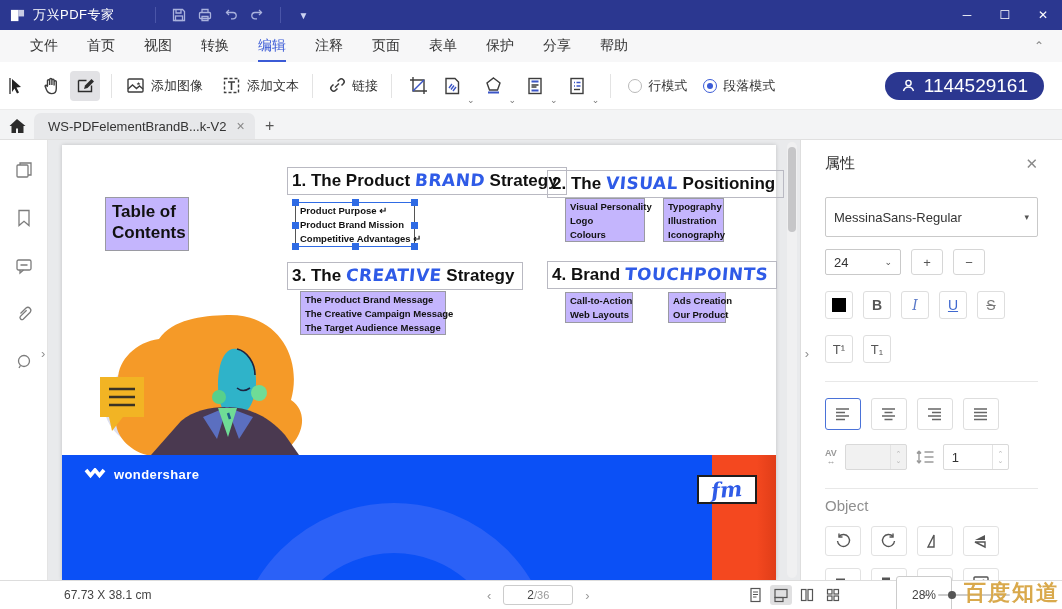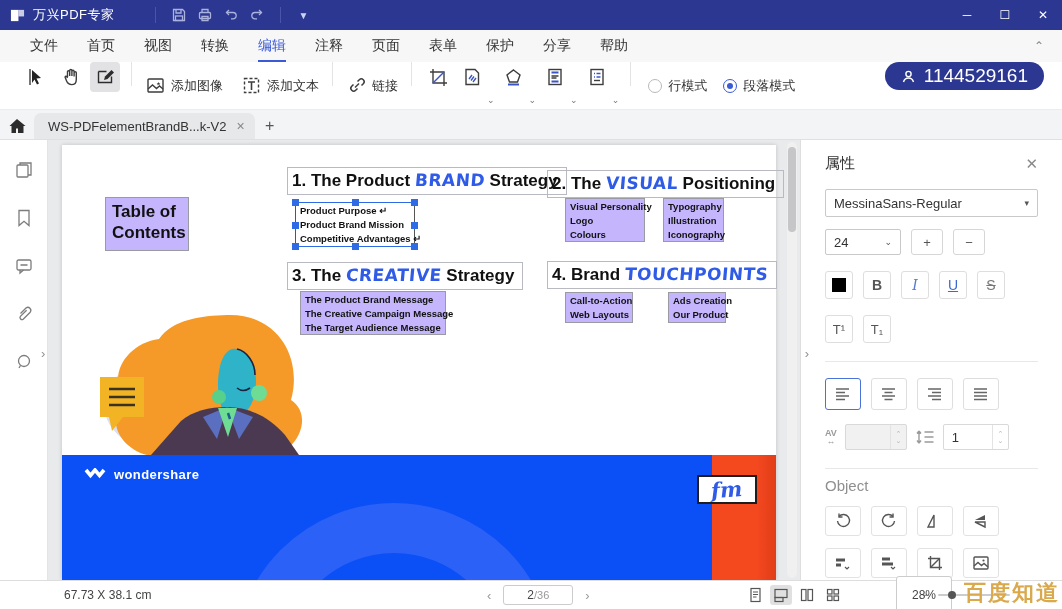--- a/index.html
+++ b/index.html
@@ -17,21 +17,21 @@
   .win-btn { width:38px; height:30px; display:flex; align-items:center; justify-content:center; color:#fff; font-size:12px; }
 
   
   .menubar { height:32px; background:#f7f7f8; display:flex; align-items:center; padding-left:30px; gap:29px; font-size:14px; color:#333; }
   .menu-item { position:relative; cursor:default; }
   .menu-item.active { color:#3b5bd6; }
   .menu-item.active::after { content:""; position:absolute; left:0; right:0; bottom:-7px; height:2px; background:#3b5bd6; }
   .menu-collapse { margin-left:auto; margin-right:18px; color:#8a8a8a; font-size:12px; }
 
   
-  .toolbar { height:48px; background:#fff; display:flex; padding-left:20px; font-size:13px; color:#333; border-bottom:1px solid #ececec; }
+  .toolbar { height:48px; background:#fff; display:flex; align-items:center; padding-left:0; font-size:13px; color:#333; border-bottom:1px solid #ececec; }
   .tool-btn { min-width:30px; height:30px; display:flex; align-items:center; justify-content:center; border-radius:4px; margin:0 2px; }
   .tool-btn.active { background:#e2e2e5; }
   .tool-btn svg { stroke:#3d3d3d; fill:none; stroke-width:1.4; }
   .tool-group { display:flex; align-items:center; gap:5px; margin:0 4px; }
   .tool-label { white-space:nowrap; }
   .t-sep { width:1px; height:24px; background:#e3e3e3; margin:0 9px; }
   .caret { font-size:9px; color:#777; align-self:flex-end; margin:0 2px 4px -2px; }
   .radio { width:14px; height:14px; border-radius:50%; border:1px solid #b9b9b9; background:#fff; position:relative; }
   .radio.checked { border-color:#3b5bd6; }
   .radio.checked::after { content:""; position:absolute; left:3px; top:3px; width:6px; height:6px; border-radius:50%; background:#3b5bd6; }
@@ -73,21 +73,21 @@
   .fm-text { font-family:"DejaVu Serif",serif; font-style:italic; font-weight:bold; color:#2f5be7; font-size:21px; transform:rotate(-4deg); }
   .brand { position:absolute; left:22px; top:12px; display:flex; align-items:center; gap:8px; color:#fff; font-size:13px; font-weight:bold; letter-spacing:.4px; }
 
   .panel-collapse { position:absolute; right:253px; top:206px; color:#909090; font-size:13px; z-index:6; }
 
   
   .rightpanel { width:262px; background:#fff; border-left:1px solid #dedede; padding:14px 24px 0 24px; font-size:13px; color:#333; }
   .rp-head { display:flex; align-items:center; justify-content:space-between; }
   .rp-title { font-size:15px; color:#333; }
   .rp-close { color:#8a8a8a; font-size:15px; }
-  .font-select { margin-top:16px; height:28px; border:1px solid #c9c9c9; border-radius:2px; display:flex; align-items:center; justify-content:space-between; padding:0 8px; color:#333; }
+  .font-select { margin-top:24px; height:40px; border:1px solid #c9c9c9; border-radius:2px; display:flex; align-items:center; justify-content:space-between; padding:0 8px; color:#333; }
   .sel-caret { color:#555; font-size:9px; }
   .size-row { margin-top:12px; display:flex; gap:10px; }
   .size-select { width:76px; height:26px; border:1px solid #c9c9c9; border-radius:2px; display:flex; align-items:center; justify-content:space-between; padding:0 8px; }
   .sq-btn { width:32px; height:26px; border:1px solid #d6d6d6; border-radius:3px; display:flex; align-items:center; justify-content:center; color:#555; background:#fff; }
   .fmt-row { margin-top:16px; display:flex; gap:10px; }
   .fmt-btn { width:28px; height:28px; border:1px solid #dedede; border-radius:3px; display:flex; align-items:center; justify-content:center; background:#fff; font-size:14px; color:#555; }
   .swatch { width:14px; height:14px; background:#000; }
   .b-bold { font-weight:bold; }
   .b-italic { font-style:italic; font-family:"DejaVu Serif",serif; color:#5a79c8; }
   .b-under { text-decoration:underline; color:#3f68cf; }

